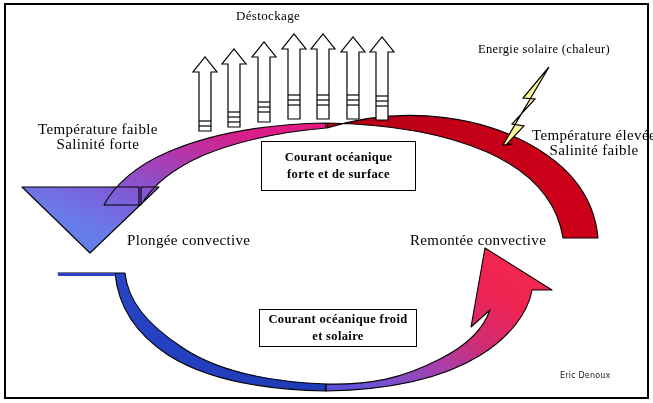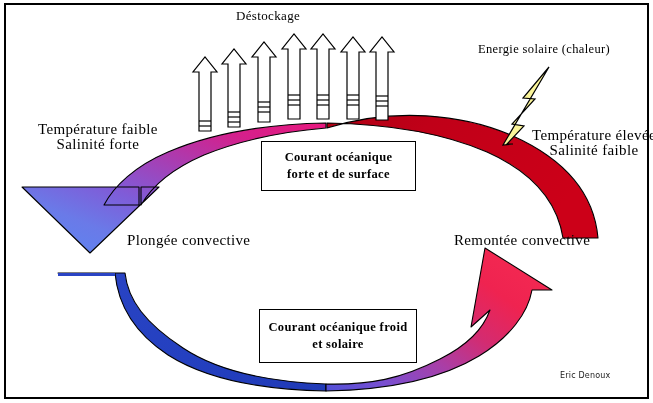--- a/index.html
+++ b/index.html
@@ -56,21 +56,21 @@
     text-align: center;
   }
   #right-cond-label {
     left: 532px; top: 128px;
     text-align: center;
   }
   #plongee-label {
     left: 127px; top: 233px;
   }
   #remontee-label {
-    left: 410px; top: 233px; margin-left: 44px;
+    left: 410px; top: 233px;
   }
   .txtbox {
     position: absolute;
     border: 1.5px solid #000000;
     background: #ffffff;
     box-sizing: border-box;
     display: flex;
     flex-direction: column;
     align-items: center;
     justify-content: center;
@@ -81,21 +81,21 @@
     color: #000000;
     white-space: nowrap;
     font-weight: bold;
   }
   #box-warm {
     left: 261px; top: 141px;
     width: 155px; height: 50px;
   }
   #box-cold {
     left: 259px; top: 309px;
-    width: 158px; height: 54px;
+    width: 158px; height: 38px;
   }
   #signature {
     position: absolute;
     left: 560px; top: 371px;
     font-family: "DejaVu Sans", "Liberation Sans", sans-serif;
     font-size: 8px;
     color: #222222;
     letter-spacing: 0.2px;
     white-space: nowrap;
   }

